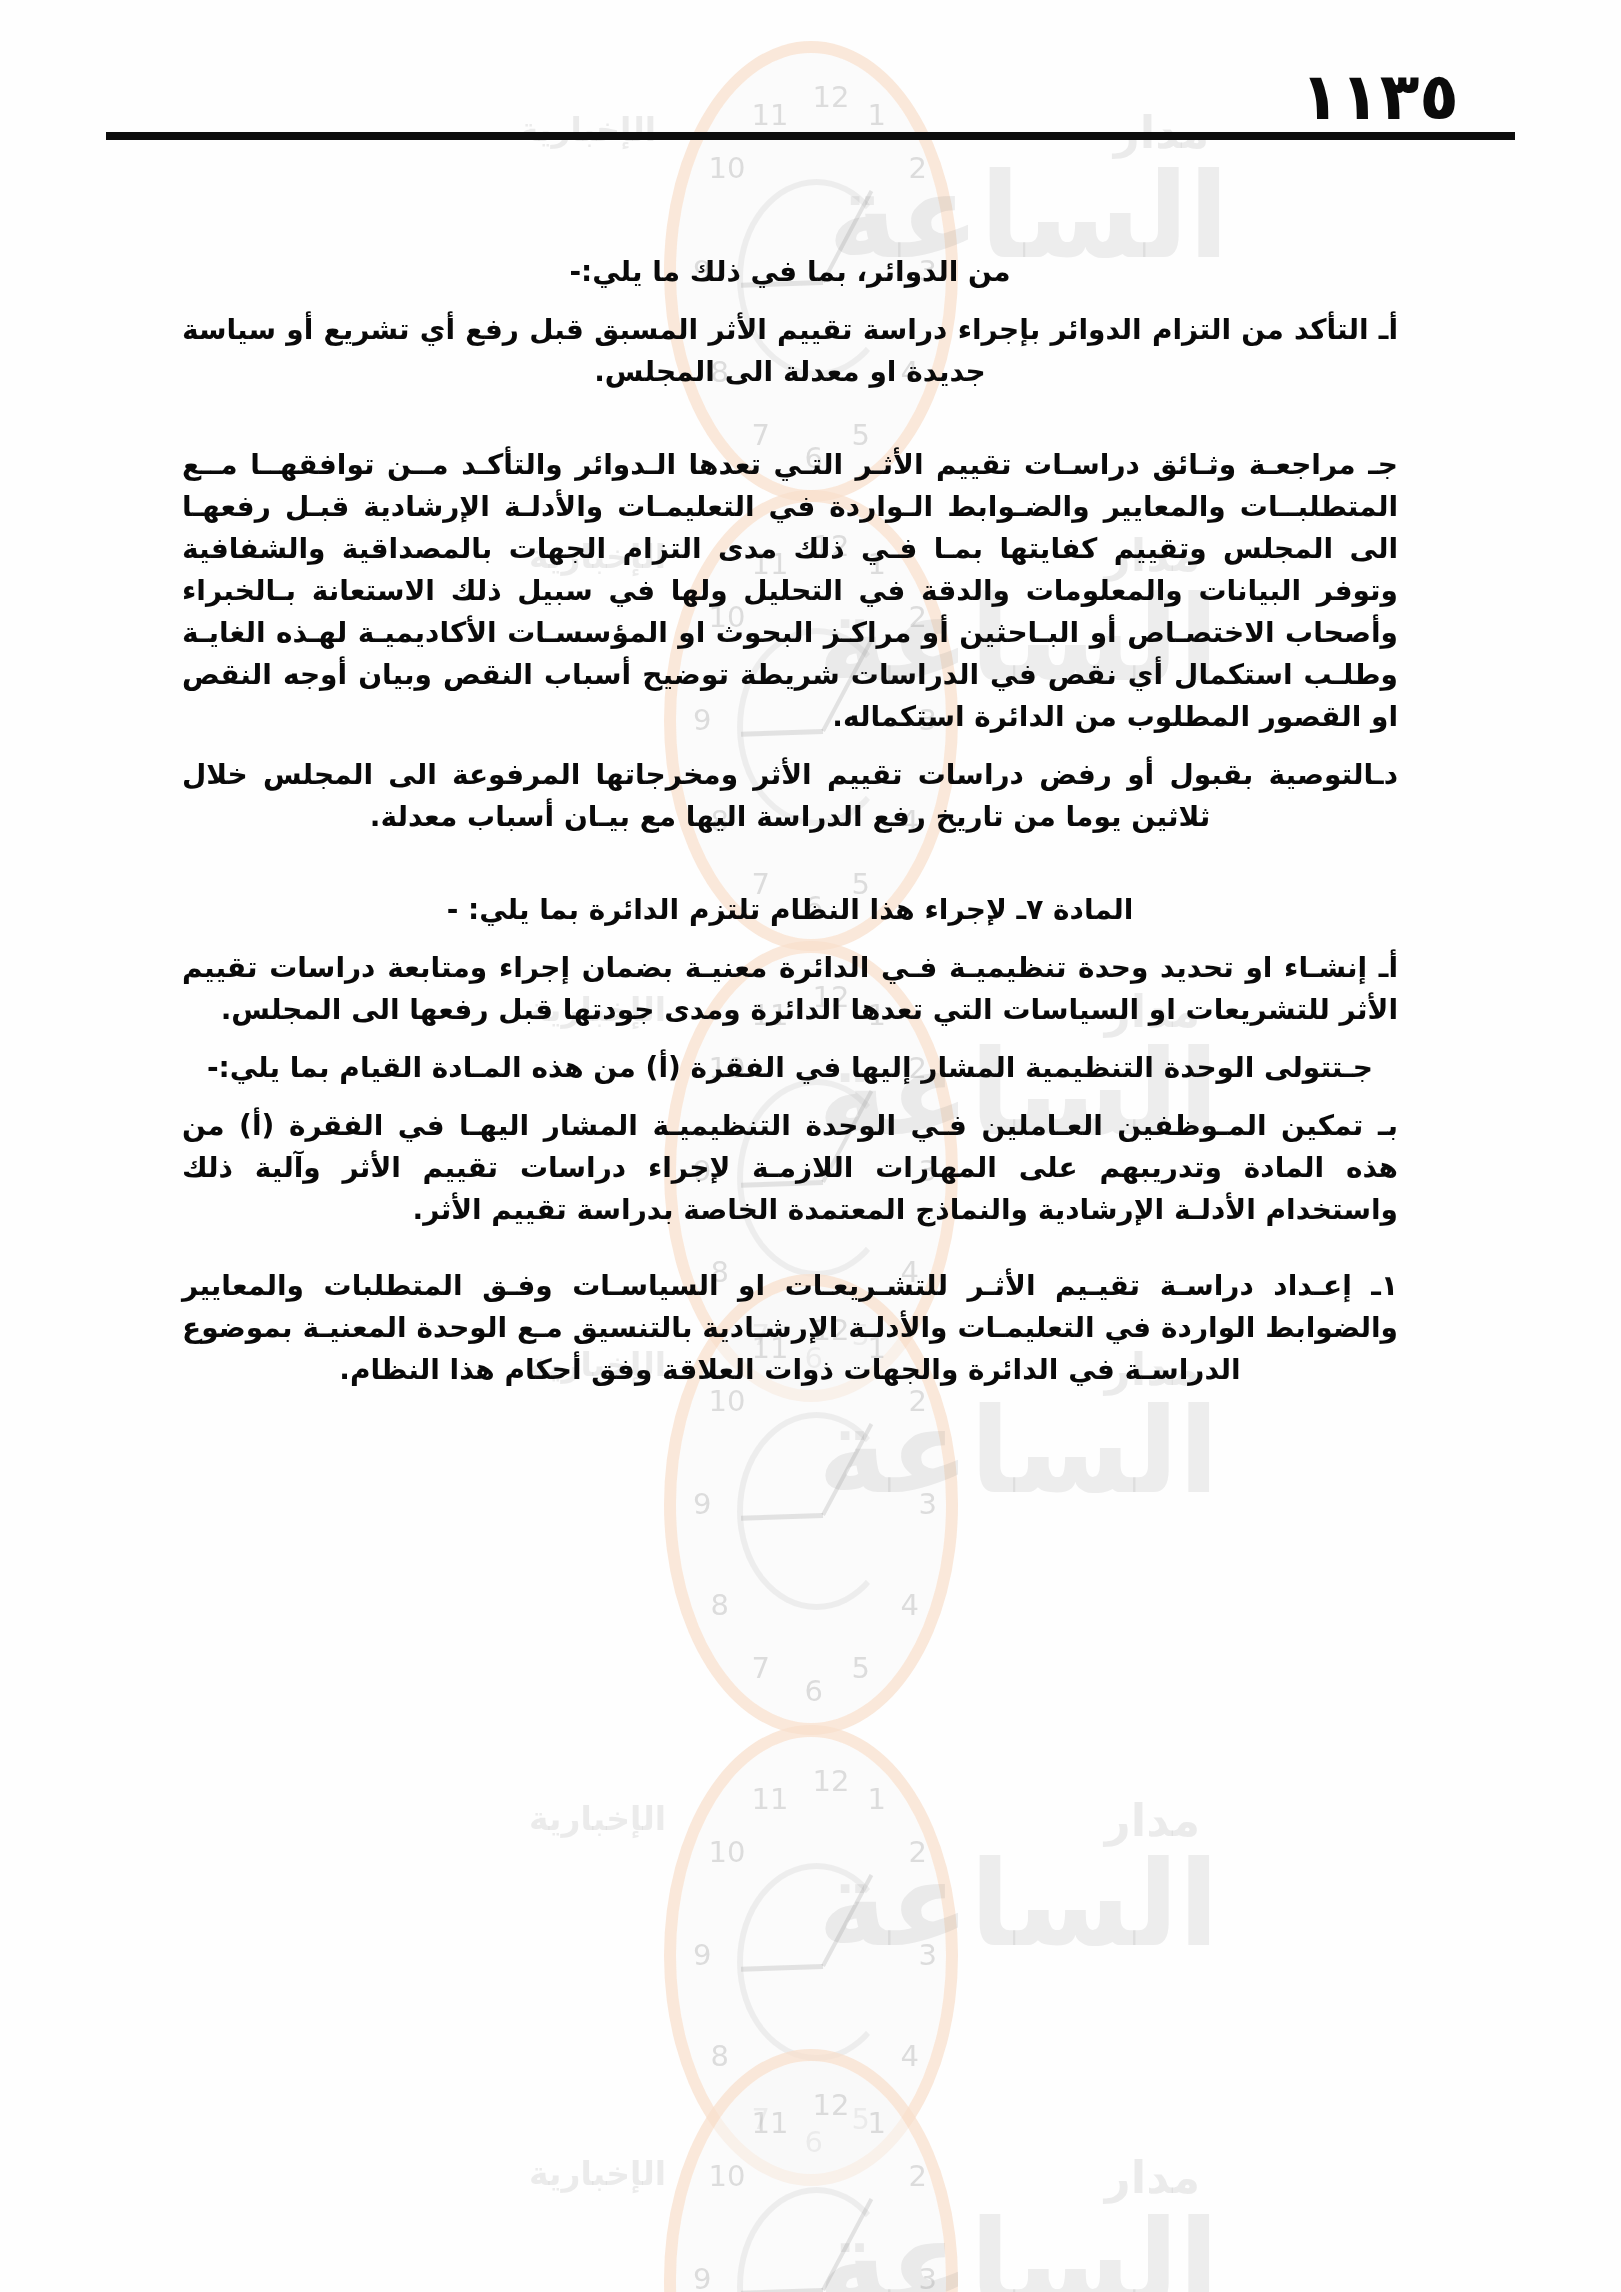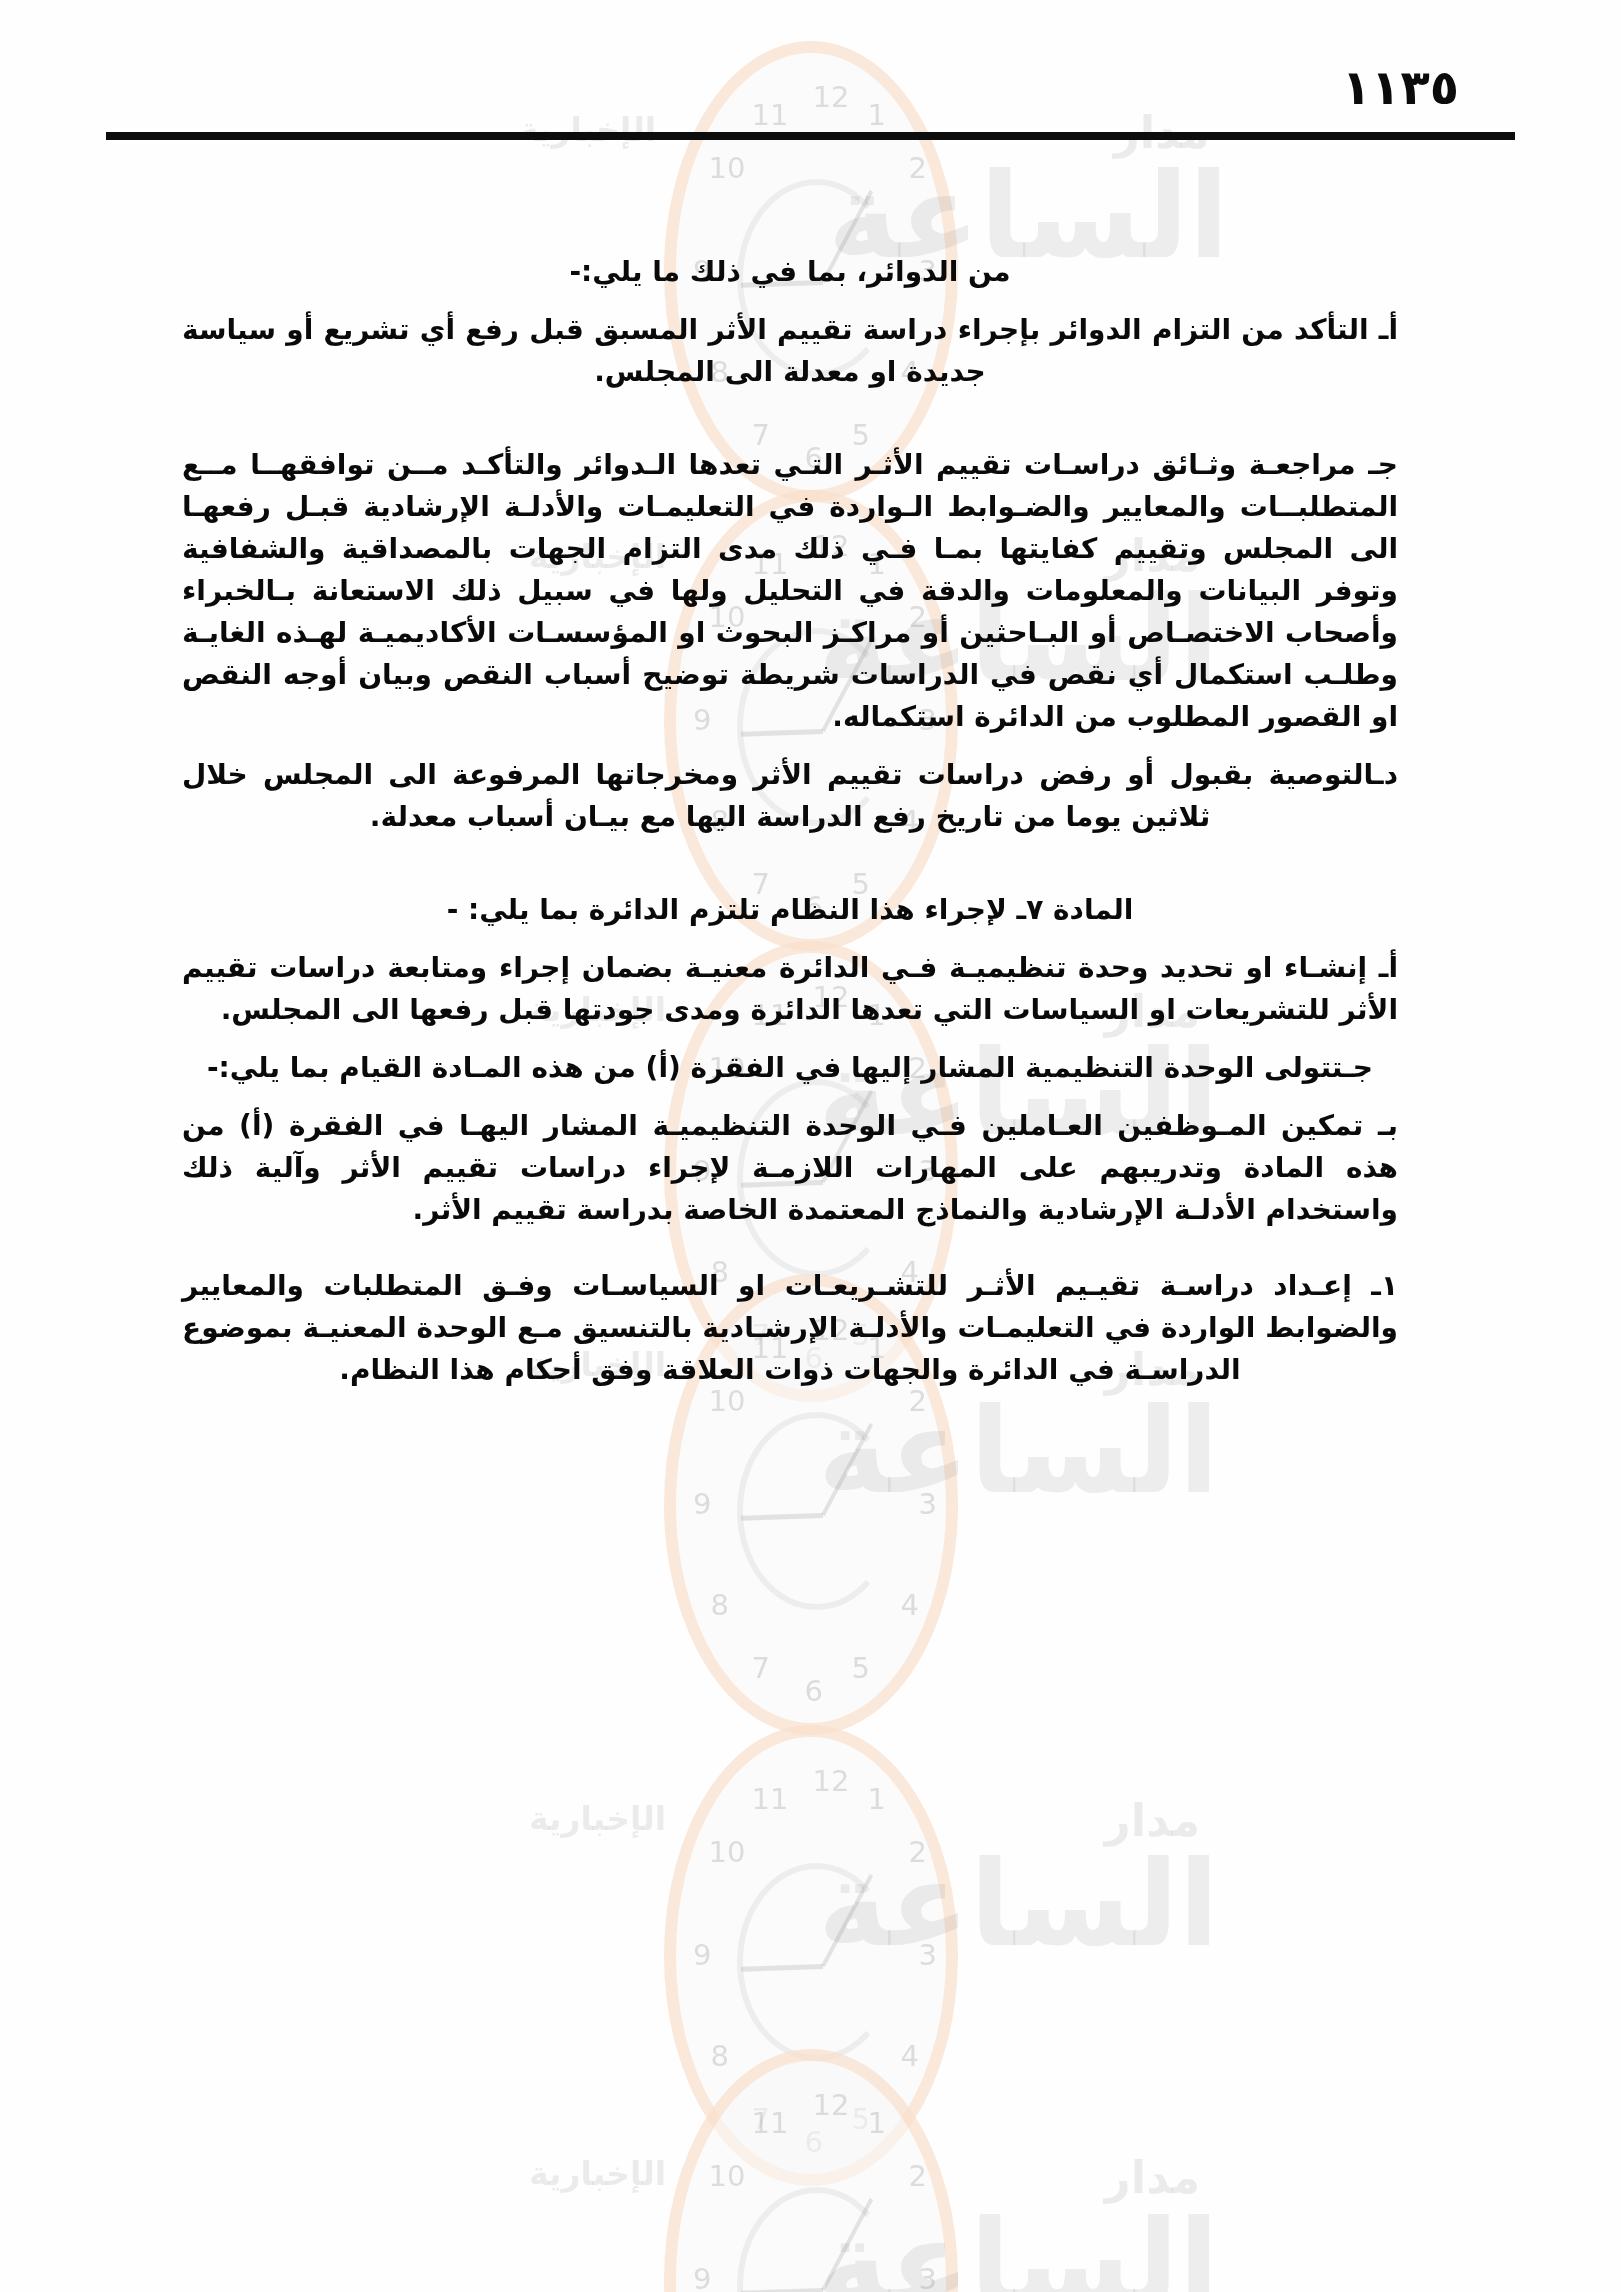--- a/index.html
+++ b/index.html
@@ -117,21 +117,21 @@
     padding: 0 2.9px;
     line-height: 1;
     position: relative;
     top: 1px;
   }
   .page-number {
     position: absolute;
     top: -51px;
     right: 162px;
     font-family: "DejaVu Sans", "Liberation Sans", sans-serif;
-    font-size: 48px;
+    font-size: 65px;
     font-weight: bold;
     color: #0b0b0b;
     letter-spacing: 2px;
     direction: rtl;
   }
 
   
   .content {
     position: absolute;
     top: 235px;

